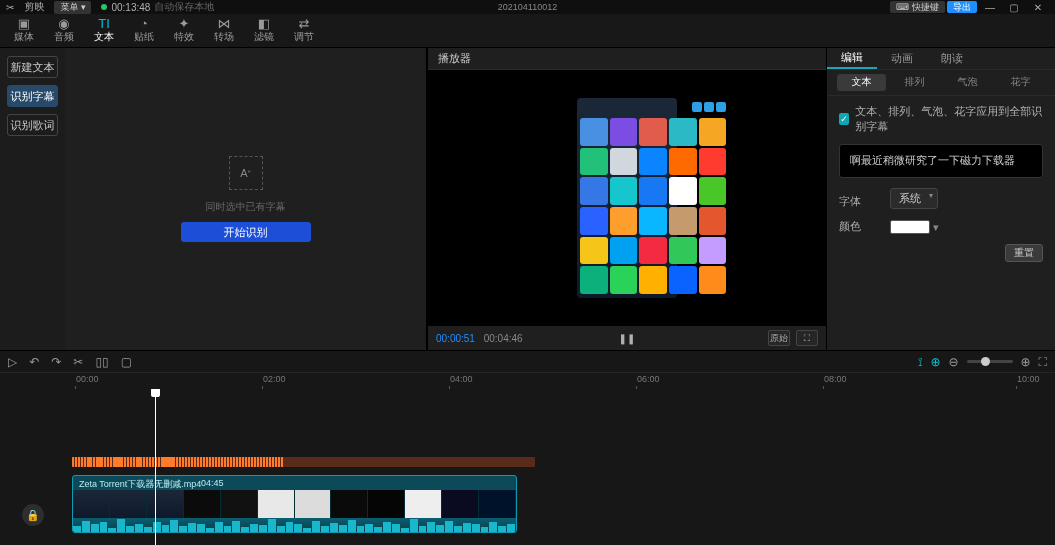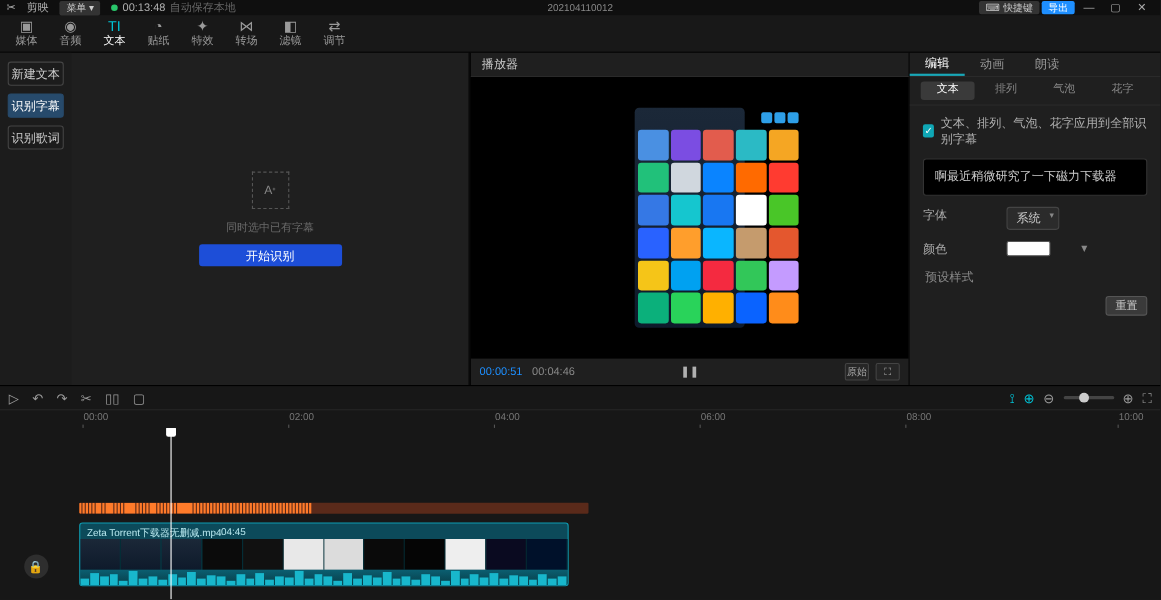--- a/index.html
+++ b/index.html
@@ -75,21 +75,21 @@
 .inner-tabs{ height:22px; border-bottom:1px solid #2a2a2a;}
 .inner-tabs div{ padding:0 14px; display:flex; align-items:center; font-size:11px; color:#999; cursor:pointer;}
 .inner-tabs div.active{ color:#fff; border-bottom:2px solid #19a7b7;}
 .sub-tabs{ height:26px; padding:4px 10px; gap:4px; border-bottom:1px solid #2a2a2a;}
 .sub-tabs div{ flex:1; text-align:center; font-size:10px; color:#888; cursor:pointer; line-height:16px;}
 .sub-tabs div.active{ background:#3a3a3a; border-radius:3px; color:#fff;}
 .form{ padding:8px 12px; display:flex; flex-direction:column; gap:10px;}
 .checkbox-row{ display:flex; align-items:center; gap:6px; font-size:11px;}
 .checkbox{ width:12px; height:12px; border-radius:2px; background:#0fa7b5; display:inline-flex; align-items:center; justify-content:center; color:#fff; font-size:9px;}
 .text-input{ background:#000; border:1px solid #333; border-radius:3px; padding:8px 10px; font-size:11px; color:#ccc; min-height:34px;}
-.form-row{ display:flex; align-items:flex-start; gap:28px; font-size:11px;}
+.form-row{ display:flex; align-items:flex-end; gap:3px; font-size:11px;}
 .form-row .lbl{ width:48px; color:#aaa;}
 .select{ background:#2b2b2b; border:1px solid #444; border-radius:3px; padding:2px 16px 2px 8px; font-size:11px; color:#ccc; position:relative;}
 .select .caret{ position:absolute; right:4px; top:2px; font-size:8px; color:#888;}
 .color-swatch{ width:40px; height:14px; background:#fff; border:1px solid #555; border-radius:2px;}
 .slider{ flex:1; height:3px; background:#444; border-radius:2px; position:relative;}
 .slider .fill{ position:absolute; left:0; top:0; bottom:0; right:0; background:#00c1d4; border-radius:2px;}
 .slider .thumb{ position:absolute; right:-4px; top:-3px; width:9px; height:9px; background:#fff; border-radius:50%;}
 .pct-box{ background:#2b2b2b; border-radius:2px; padding:1px 8px; font-size:10px;}
 .preset-row{ color:#888; font-size:11px; padding-left:2px;}
 .reset-btn{ align-self:flex-end; width:38px; height:18px; background:#3a3a3a; border:1px solid #555; border-radius:3px; font-size:10px; color:#ccc; cursor:pointer;}
@@ -282,21 +282,20 @@
         <span class="lbl">字体</span>
         <span class="select">
           <span>系统</span><span class="caret">▾</span>
         </span>
       </div>
       <div class="form-row">
         <span class="lbl">颜色</span>
         <span class="color-swatch"></span>
         <span style="color:#888;">▾</span>
       </div>
-      <div class="preset-row">预设样式</div>
       <button class="reset-btn">重置</button>
     </div>
   </div>
 </div>
 
 <div class="timeline">
   <div class="tl-toolbar">
     <span class="tl-btn">▷</span>
     <span class="tl-btn">↶</span>
     <span class="tl-btn">↷</span>

